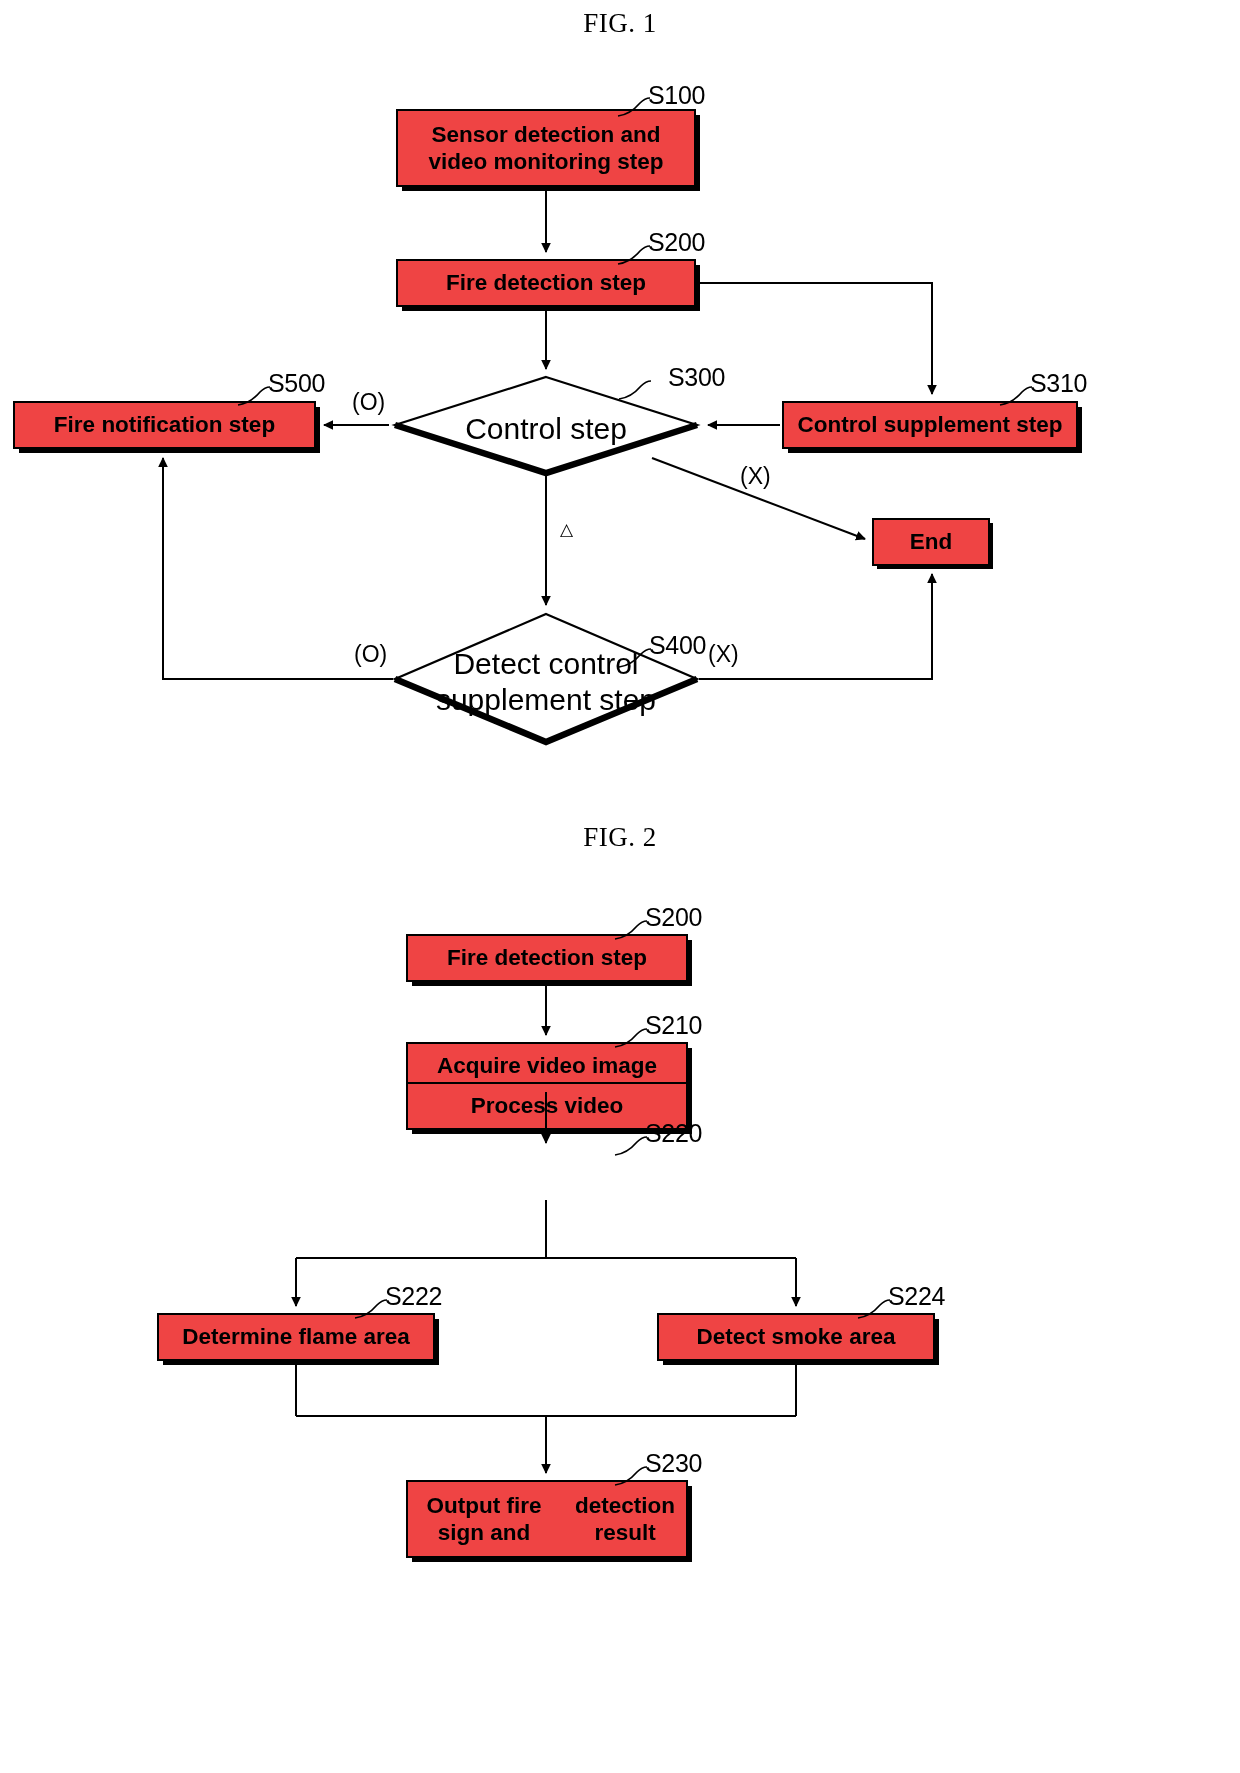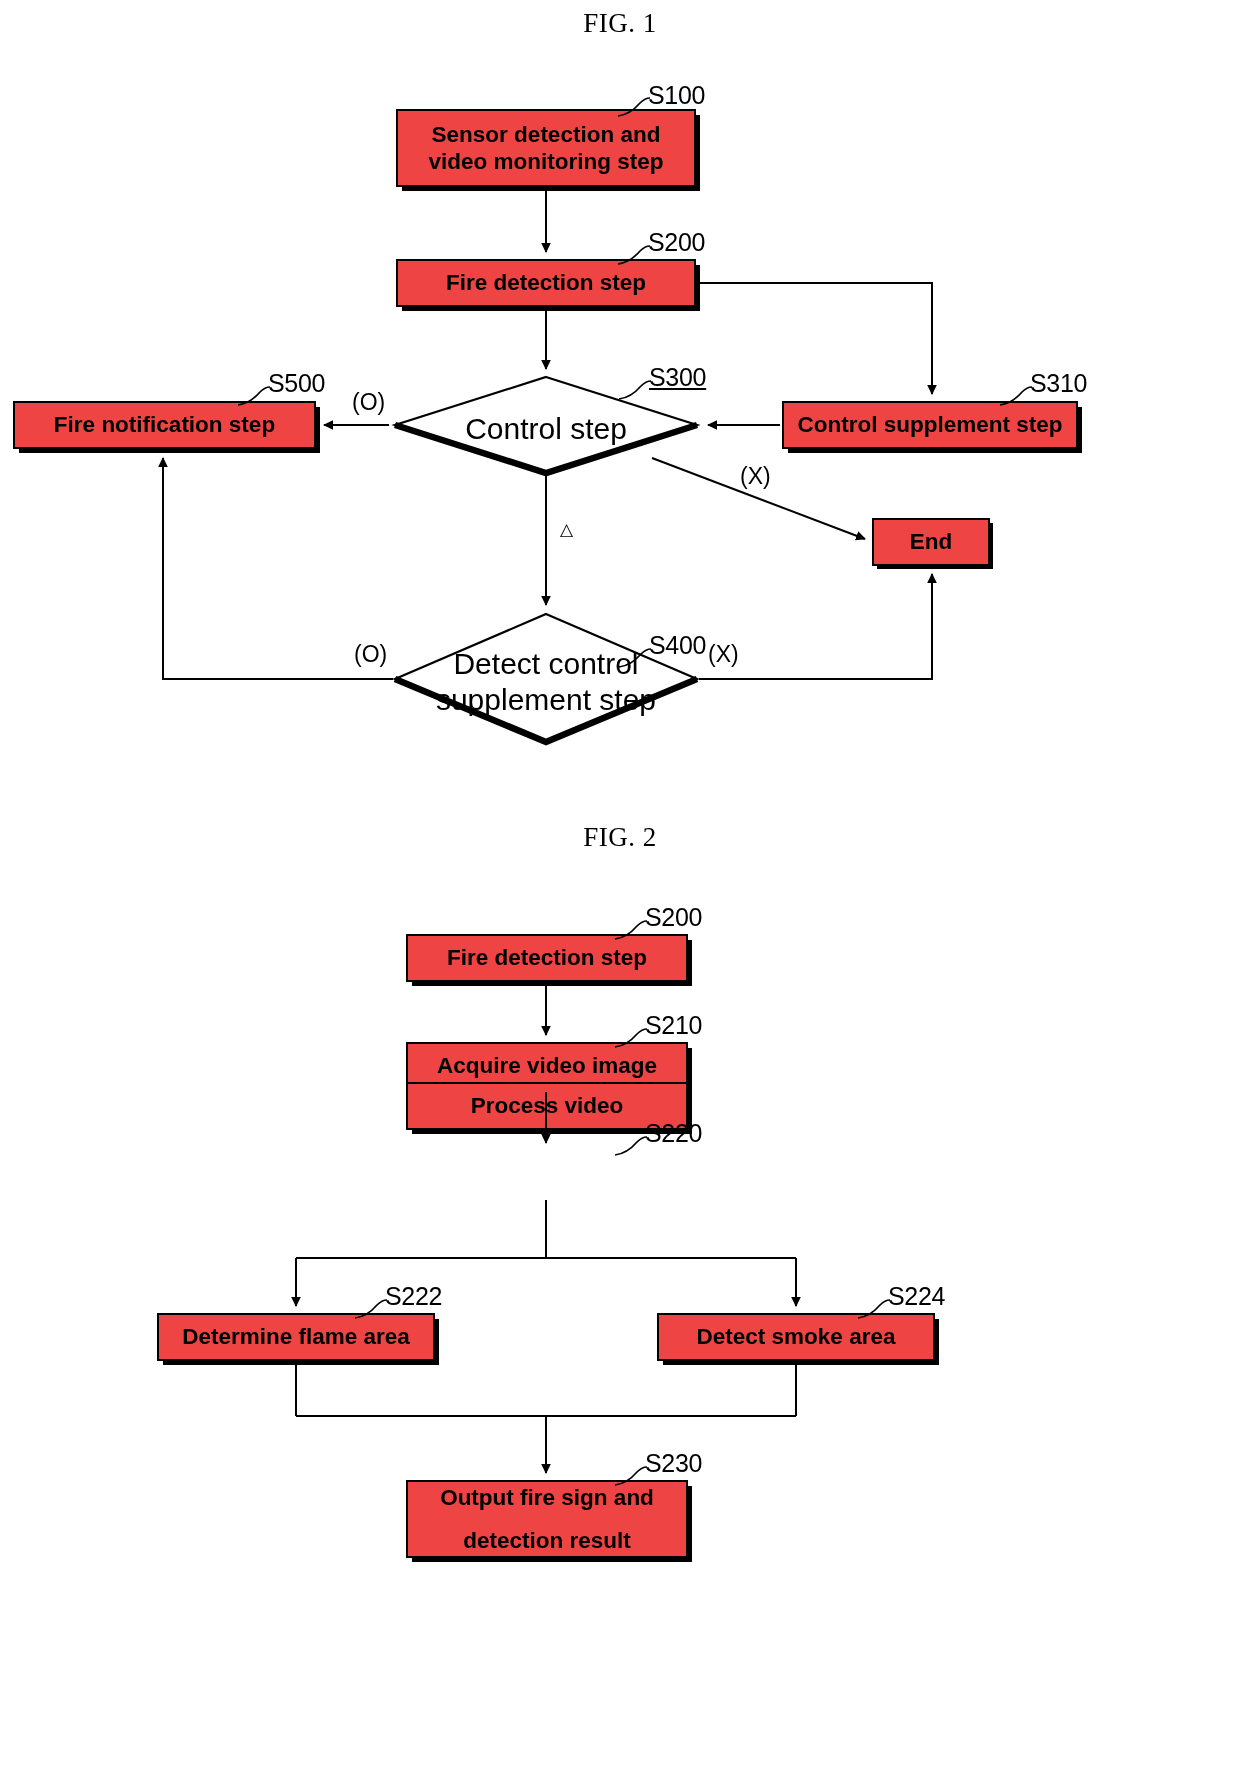--- a/index.html
+++ b/index.html
@@ -129,21 +129,21 @@
     <path d="M2 20 C 10 19, 18 14, 24 7 C 27 4, 30 2, 34 2" fill="none" stroke="#000" stroke-width="1.7"></path>
   </svg>
 
   <div class="diamond-wrap" style="left:391px; top:375px; width:310px; height:100px;">
     <svg width="310" height="100" viewBox="0 0 310 100">
       <path d="M155 2 L306 50 L155 98 L4 50 Z" fill="#fff" stroke="#000" stroke-width="2.2"></path>
       <path d="M4 50 L155 98 L306 50" fill="none" stroke="#000" stroke-width="6.5" stroke-linejoin="miter"></path>
     </svg>
     <div class="diamond-label">Control step</div>
   </div>
-  <div class="ref-tag" style="left:649px; top:363px;text-decoration:underline;">S300</div>
+  <div class="ref-tag" style="left:668px; top:363px;">S300</div>
   <svg class="ref-hook" style="left:617px; top:379px;" width="40" height="22" viewBox="0 0 40 22">
     <path d="M2 20 C 10 19, 18 14, 24 7 C 27 4, 30 2, 34 2" fill="none" stroke="#000" stroke-width="1.7"></path>
   </svg>
 
   <div class="node-box" style="left:782px; top:401px; width:296px; height:48px;">
     <span>Control supplement step</span>
   </div>
   <div class="ref-tag" style="left:1030px; top:369px;">S310</div>
   <svg class="ref-hook" style="left:998px; top:385px;" width="40" height="22" viewBox="0 0 40 22">
     <path d="M2 20 C 10 19, 18 14, 24 7 C 27 4, 30 2, 34 2" fill="none" stroke="#000" stroke-width="1.7"></path>
@@ -217,21 +217,21 @@
   </svg>
 
   <div class="node-box" style="left:657px; top:1313px; width:278px; height:48px;">
     <span>Detect smoke area</span>
   </div>
   <div class="ref-tag" style="left:888px; top:1282px;">S224</div>
   <svg class="ref-hook" style="left:856px; top:1298px;" width="40" height="22" viewBox="0 0 40 22">
     <path d="M2 20 C 10 19, 18 14, 24 7 C 27 4, 30 2, 34 2" fill="none" stroke="#000" stroke-width="1.7"></path>
   </svg>
 
-  <div class="node-box" style="left:406px; top:1480px; width:282px; height:78px; flex-direction:column;gap:16px;">
+  <div class="node-box" style="left:406px; top:1480px; width:282px; height:78px; flex-direction:row;gap:16px;">
     <span>Output fire sign and</span>
     <span>detection result</span>
   </div>
   <div class="ref-tag" style="left:645px; top:1449px;">S230</div>
   <svg class="ref-hook" style="left:613px; top:1465px;" width="40" height="22" viewBox="0 0 40 22">
     <path d="M2 20 C 10 19, 18 14, 24 7 C 27 4, 30 2, 34 2" fill="none" stroke="#000" stroke-width="1.7"></path>
   </svg>
 
   <svg class="connectors" viewBox="0 0 1240 1773">
     <defs>

